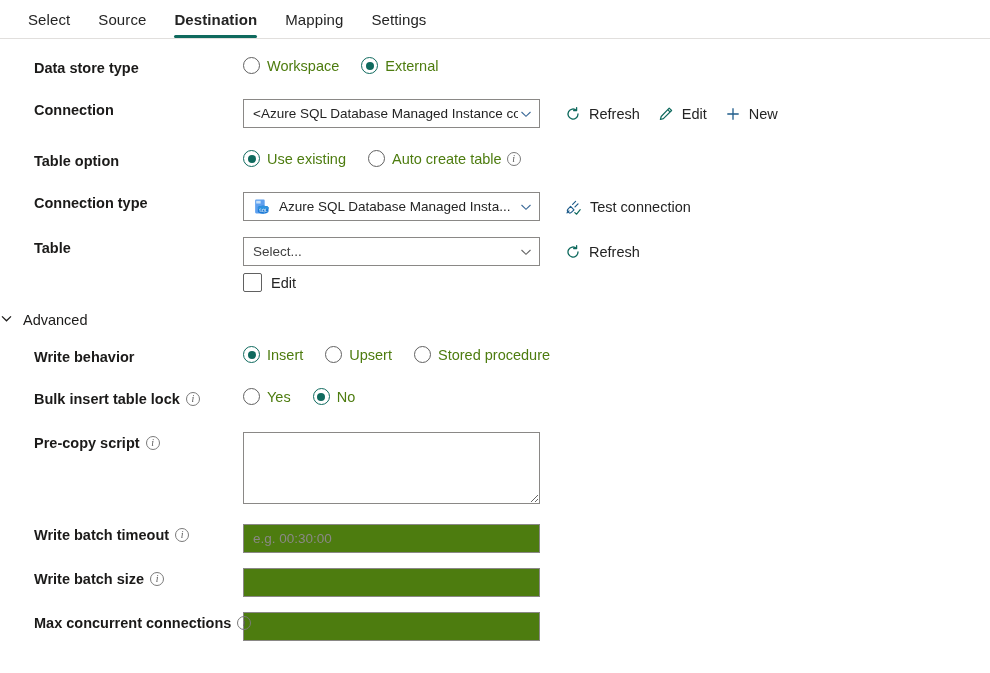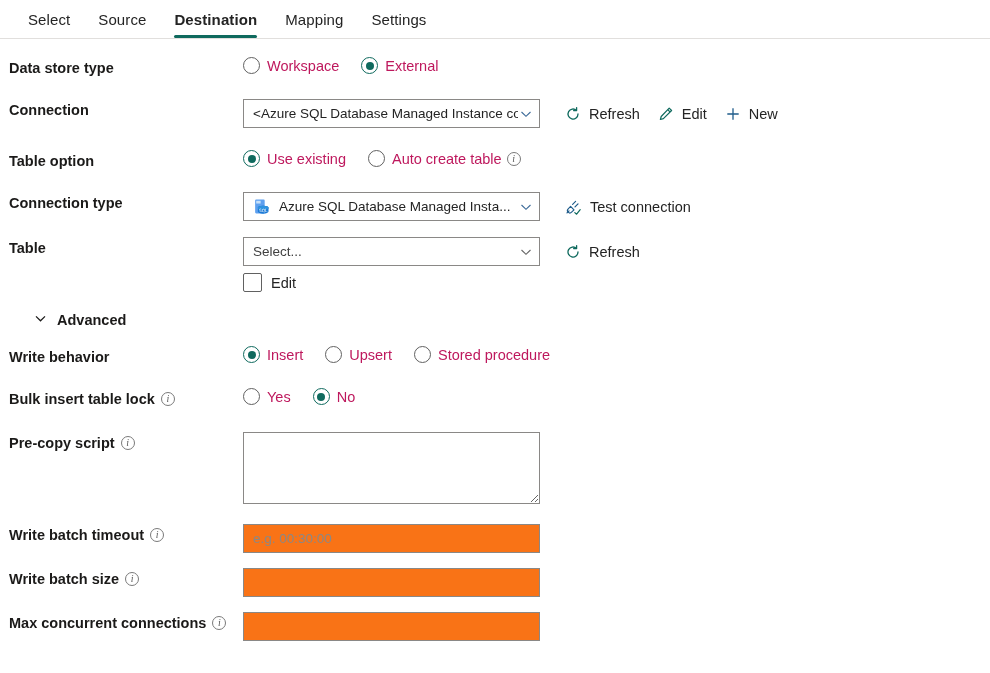--- a/index.html
+++ b/index.html
@@ -45,21 +45,21 @@
   .row {
     position: relative;
     display: flex;
     align-items: flex-start;
     min-height: 26px;
     margin-bottom: 16px;
   }
   .label {
     width: 243px;
     flex: 0 0 243px;
-    padding-left: 9px;
+    padding-left: 34px;
     font-size: 14.5px;
     font-weight: bold;
     color: #1b1a19;
     line-height: 22px;
     display: flex;
     align-items: center;
     gap: 6px;
   }
   .label-txt { white-space: nowrap; }
   .ctrl { flex: 1; display: flex; align-items: center; }
@@ -85,21 +85,21 @@
     font-family: "Liberation Serif", serif;
     color: #5a5a5a;
     line-height: 15px;
   }
 
   
   .radio-group { display: flex; align-items: center; }
   .radio-item {
     display: flex; align-items: center;
     gap: 7px; cursor: pointer;
-    font-size: 14.5px; color: #be185d;
+    font-size: 14.5px; color: #4d7c0f;
     margin-right: 22px;
     white-space: nowrap;
   }
   .radio-item:last-child { margin-right: 0; }
   .rb {
     width: 17px; height: 17px;
     border: 1.4px solid #616161;
     border-radius: 50%;
     position: relative;
     flex: 0 0 17px;
@@ -142,21 +142,21 @@
   }
   .field .val { flex: 1; overflow: hidden; white-space: nowrap; }
   .field .val.ph { color: #404040; }
   .field .chev { flex: 0 0 auto; margin-left: 2px; display: flex; }
   .field .ico { flex: 0 0 auto; margin-right: 9px; display: flex; align-items: center; }
 
   .input {
     height: 29px;
     width: 297px;
     border: 1px solid #8a8886;
-    background: #f97316;
+    background: #4d7c0f;
     padding: 0 9px;
     font-size: 13.5px;
     color: #242424;
     font-family: "Liberation Sans", sans-serif;
     outline: none;
     border-radius: 0;
   }
   .input::placeholder { color: #8a8886; }
 
   .textarea {
@@ -180,23 +180,23 @@
     font-size: 14.5px; color: #242424;
     padding: 3px 9px;
     cursor: pointer;
     white-space: nowrap;
   }
   .cmd svg { display: block; }
 
   
   .advanced {
     display: flex; align-items: center; gap: 10px;
-    padding-left: 34px;
+    padding-left: 0;
     font-size: 14.5px;
-    font-weight: bold;
+    font-weight: normal;
     color: #1b1a19;
     cursor: pointer;
     margin: 6px 0 18px 0;
     width: max-content;
   }
   .sqlico { width: 17px; height: 17px; }
 </style>
 </head>
 <body>
 

